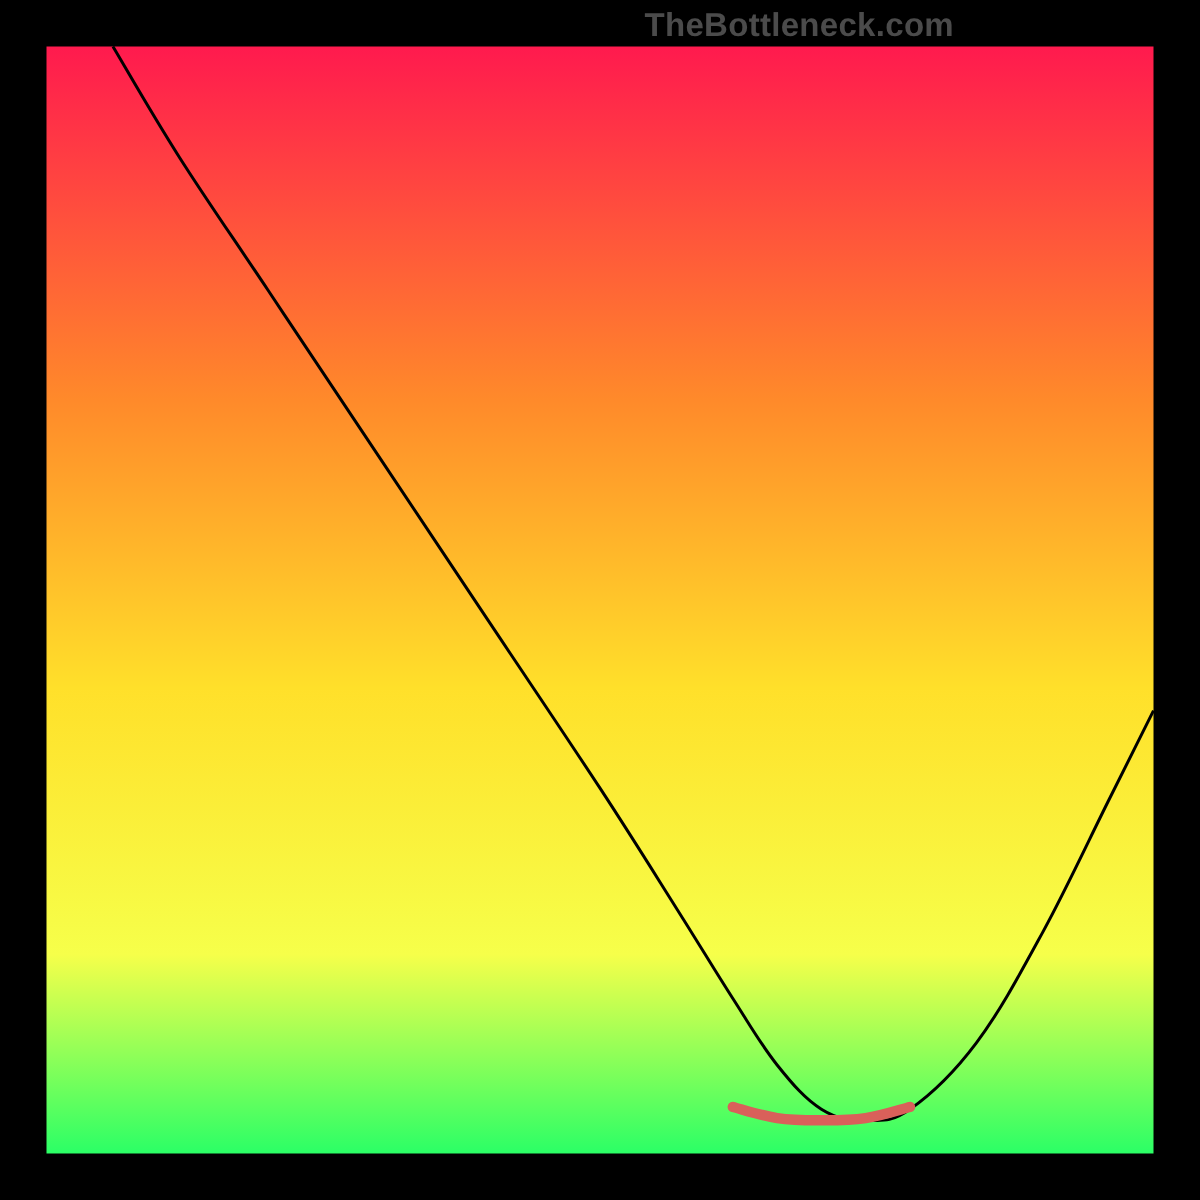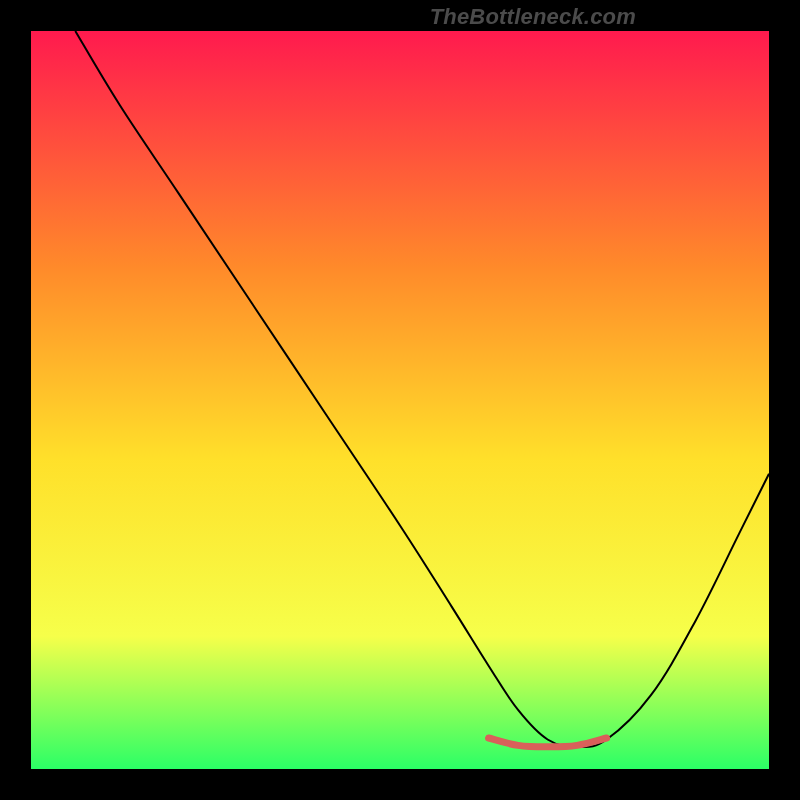--- a/index.html
+++ b/index.html
@@ -9,21 +9,20 @@
     height: 800px;
     background: #000;
     font-family: Arial, Helvetica, sans-serif;
     overflow: hidden;
   }
   .frame {
     position: relative;
     width: 648px;
     height: 800px;
     background: #000;
-    font-style: italic;
   }
   .watermark {
     position: absolute;
     top: 4px;
     right: 12px;
     font-size: 22px;
     font-weight: 600;
     color: #4b4b4b;
     letter-spacing: 0.2px;
     z-index: 5;

